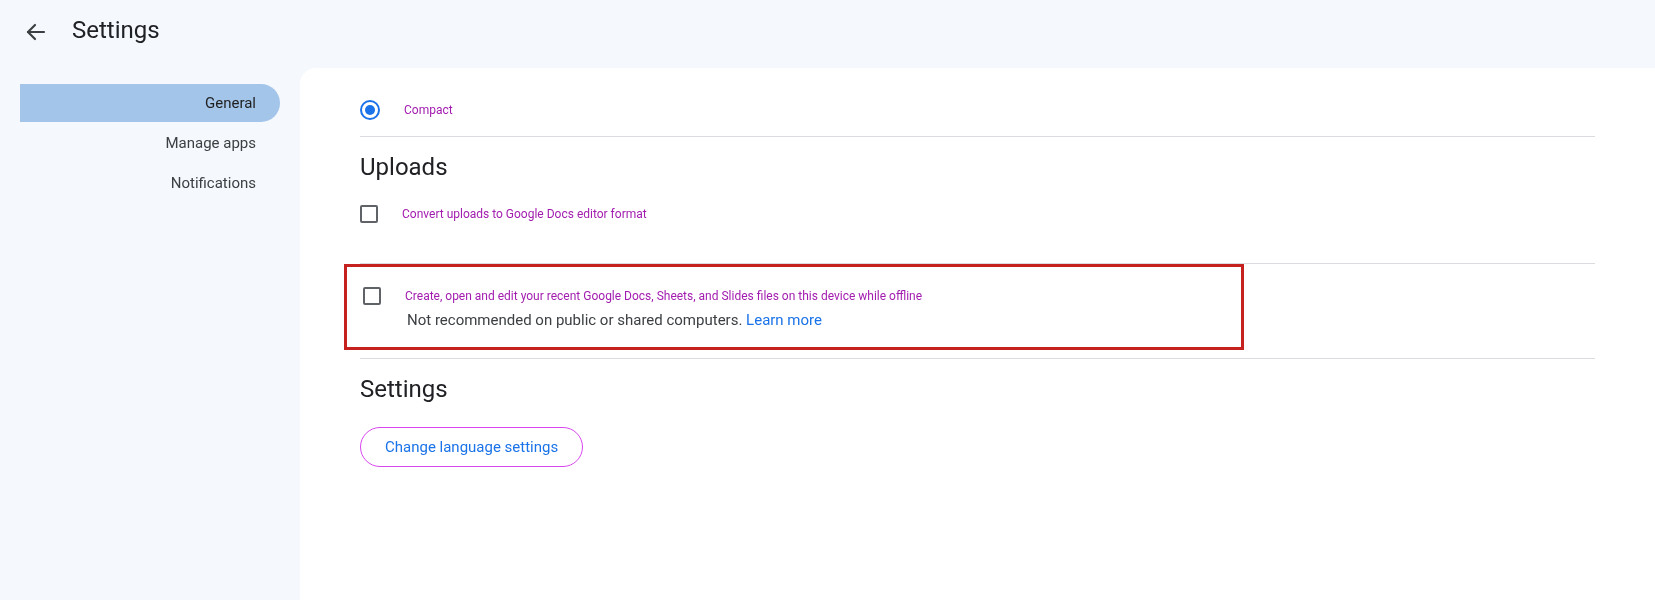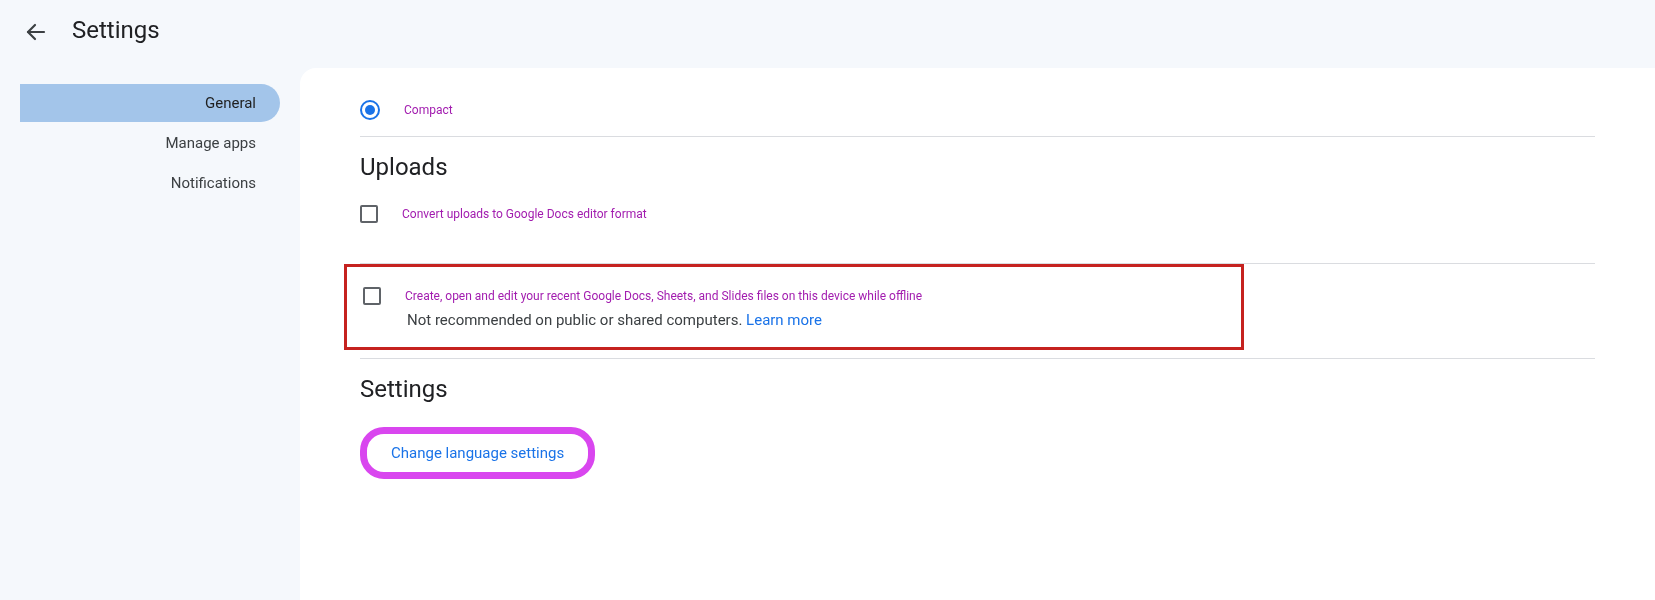--- a/index.html
+++ b/index.html
@@ -125,21 +125,21 @@
       font-size: 15px;
       color: #3c4043;
       margin-top: 6px;
     }
     .link {
       color: #1a73e8;
       cursor: pointer;
     }
     .pill-button {
       display: inline-block;
-      border: 7px solid #d946ef;
+      border: 1px solid #d946ef;
       border-radius: 24px;
       padding: 10px 24px;
       font-size: 15px;
       color: #1a73e8;
       cursor: pointer;
       background: #fff;
       margin-top: 8px;
     }
     .section-block {
       padding-bottom: 20px;

